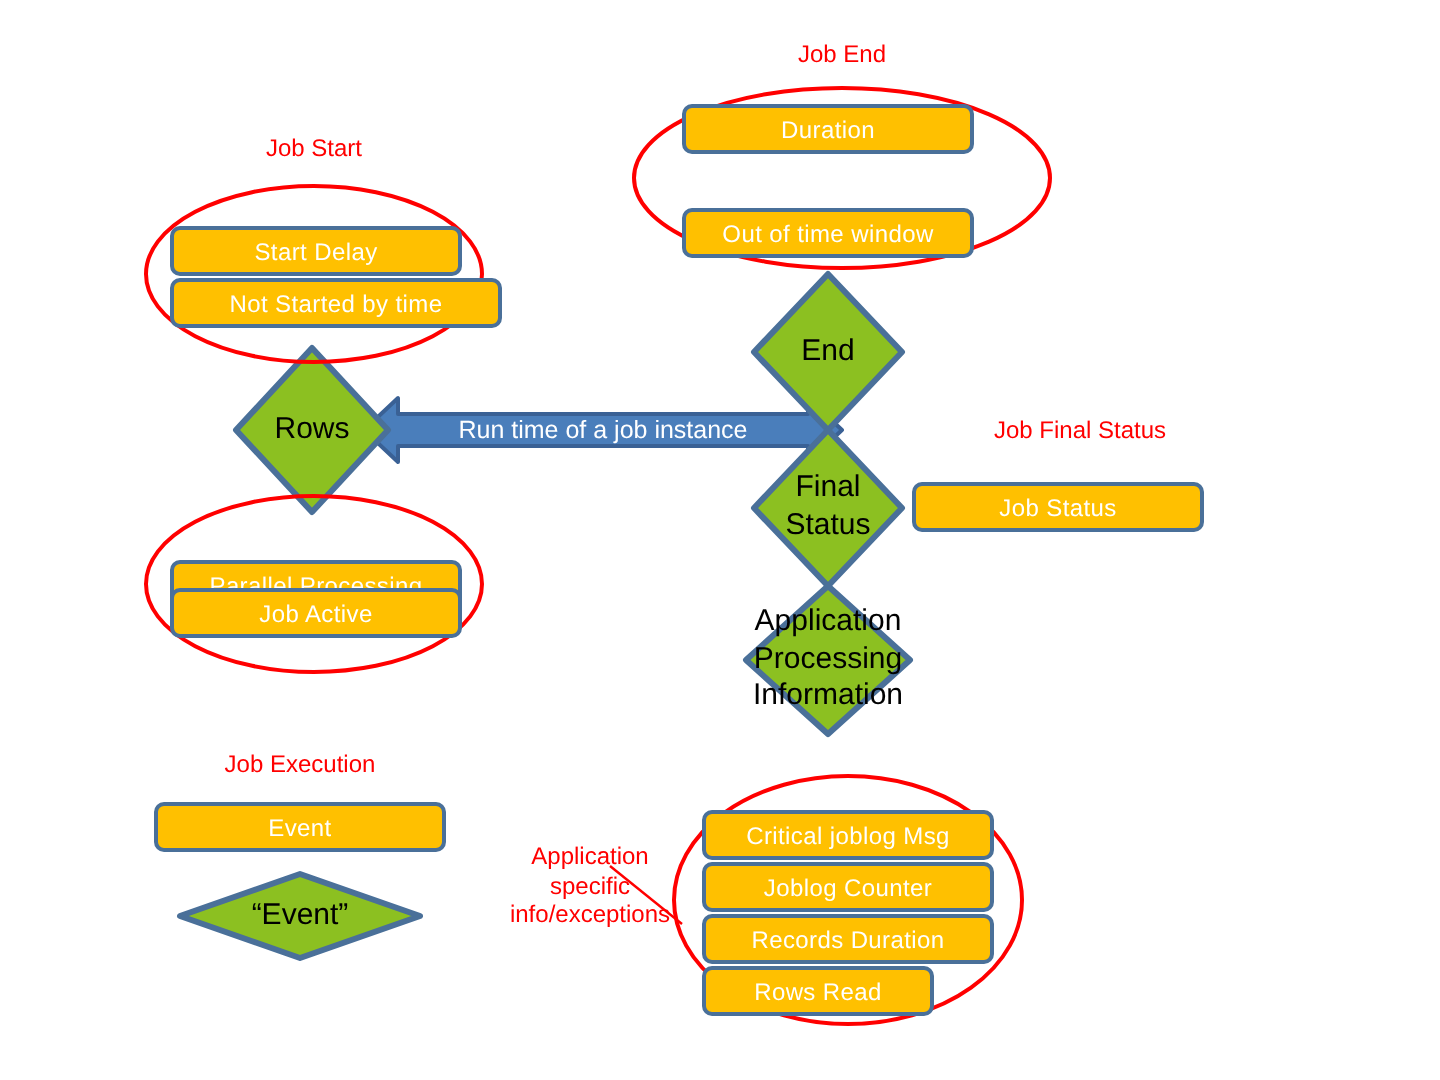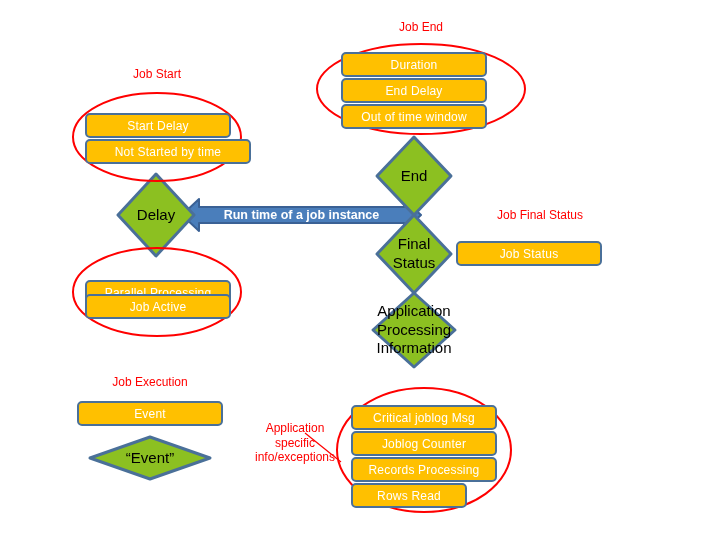--- a/index.html
+++ b/index.html
@@ -122,48 +122,47 @@
   <div class="red-label multiline" style="left:234px; top:421px; width:122px; white-space:pre-line;">Application
 specific
 info/exceptions</div>
 
   <div class="node box" style="left:85px; top:113px; width:146px; height:25px;">Start Delay</div>
 
   <div class="node box" style="left:85px; top:139px; width:166px; height:25px;">Not Started by time</div>
 
   <div class="node box" style="left:341px; top:52px; width:146px; height:25px;">Duration</div>
 
-  <div class="node box" style="left:341px; top:78px; width:146px; height:25px;">End Delay</div>
 
   <div class="node box" style="left:341px; top:104px; width:146px; height:25px;">Out of time window</div>
 
   <div class="node box" style="left:85px; top:268px; width:146px; height:25px;margin-top:12px;">Parallel Processing</div>
 
   <div class="node box" style="left:85px; top:294px; width:146px; height:25px;">Job Active</div>
 
   <div class="node box" style="left:456px; top:241px; width:146px; height:25px;">Job Status</div>
 
   <div class="node box" style="left:77px; top:401px; width:146px; height:25px;">Event</div>
 
   <div class="node box" style="left:351px; top:405px; width:146px; height:25px;">Critical joblog Msg</div>
 
   <div class="node box" style="left:351px; top:431px; width:146px; height:25px;">Joblog Counter</div>
 
-  <div class="node box" style="left:351px; top:457px; width:146px; height:25px;">Records Processing</div>
+  <div class="node box" style="left:351px; top:457px; width:146px; height:25px;">Records Duration</div>
 
   <div class="node box" style="left:351px; top:483px; width:116px; height:25px;">Rows Read</div>
 
-  <div class="diamond-text" style="left:118px; top:203px; width:76px; height:24px;">Delay</div>
+  <div class="diamond-text" style="left:118px; top:203px; width:76px; height:24px;">Rows</div>
 
   <div class="diamond-text" style="left:377px; top:164px; width:74px; height:24px;">End</div>
 
   <div class="diamond-text" style="left:377px; top:238px; width:74px; height:32px;">Final
 Status</div>
 
   <div class="diamond-text" style="left:373px; top:306px; width:82px; height:48px;">Application
 Processing
 Information</div>
 
   <div class="diamond-text" style="left:110px; top:448px; width:80px; height:20px;">“Event”</div>
 
-  <div class="bar-text" style="left:199px; top:205px; width:205px; height:20px;font-weight:bold;">Run time of a job instance</div>
+  <div class="bar-text" style="left:199px; top:205px; width:205px; height:20px;">Run time of a job instance</div>
 
 </div>
 
 </body></html>

